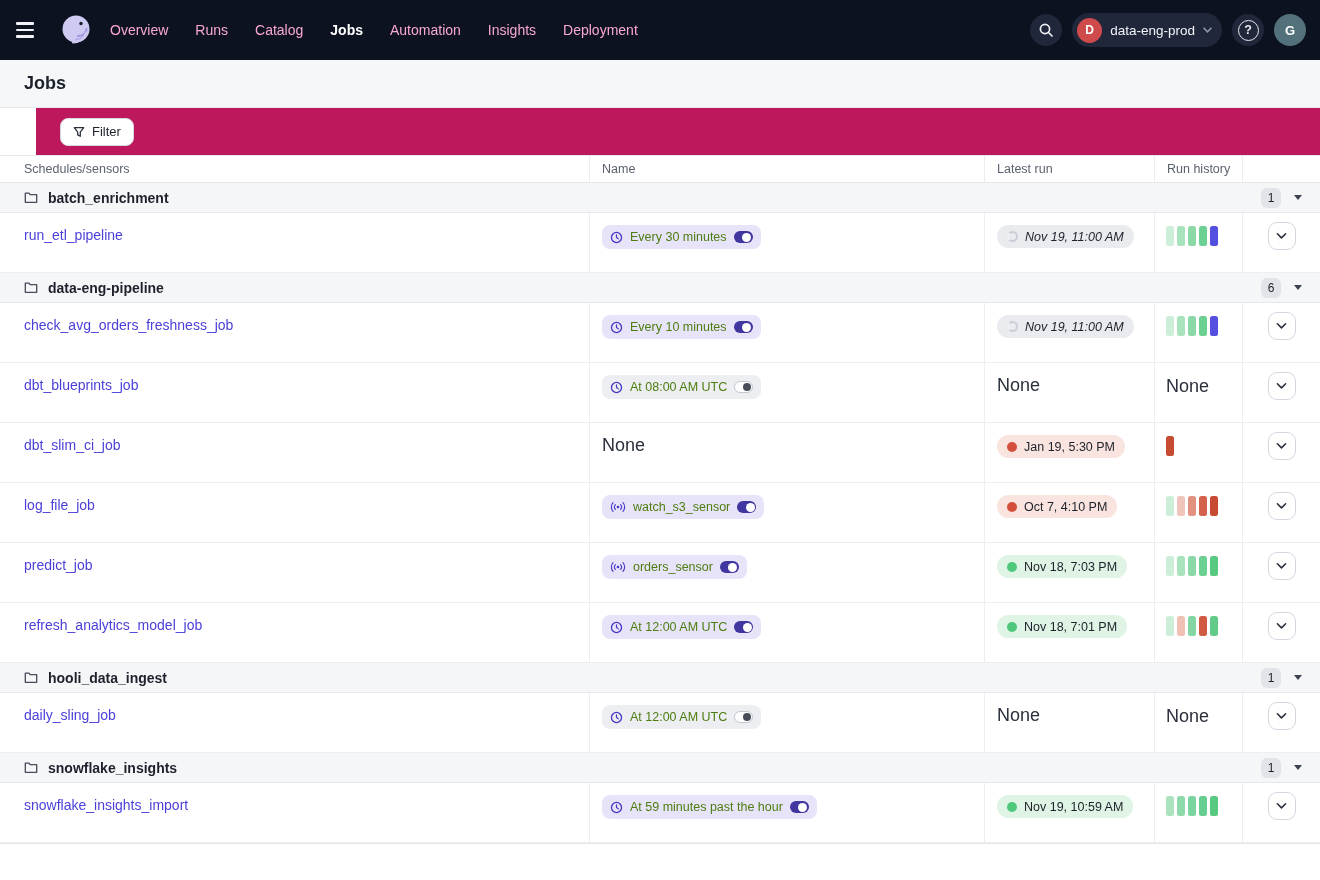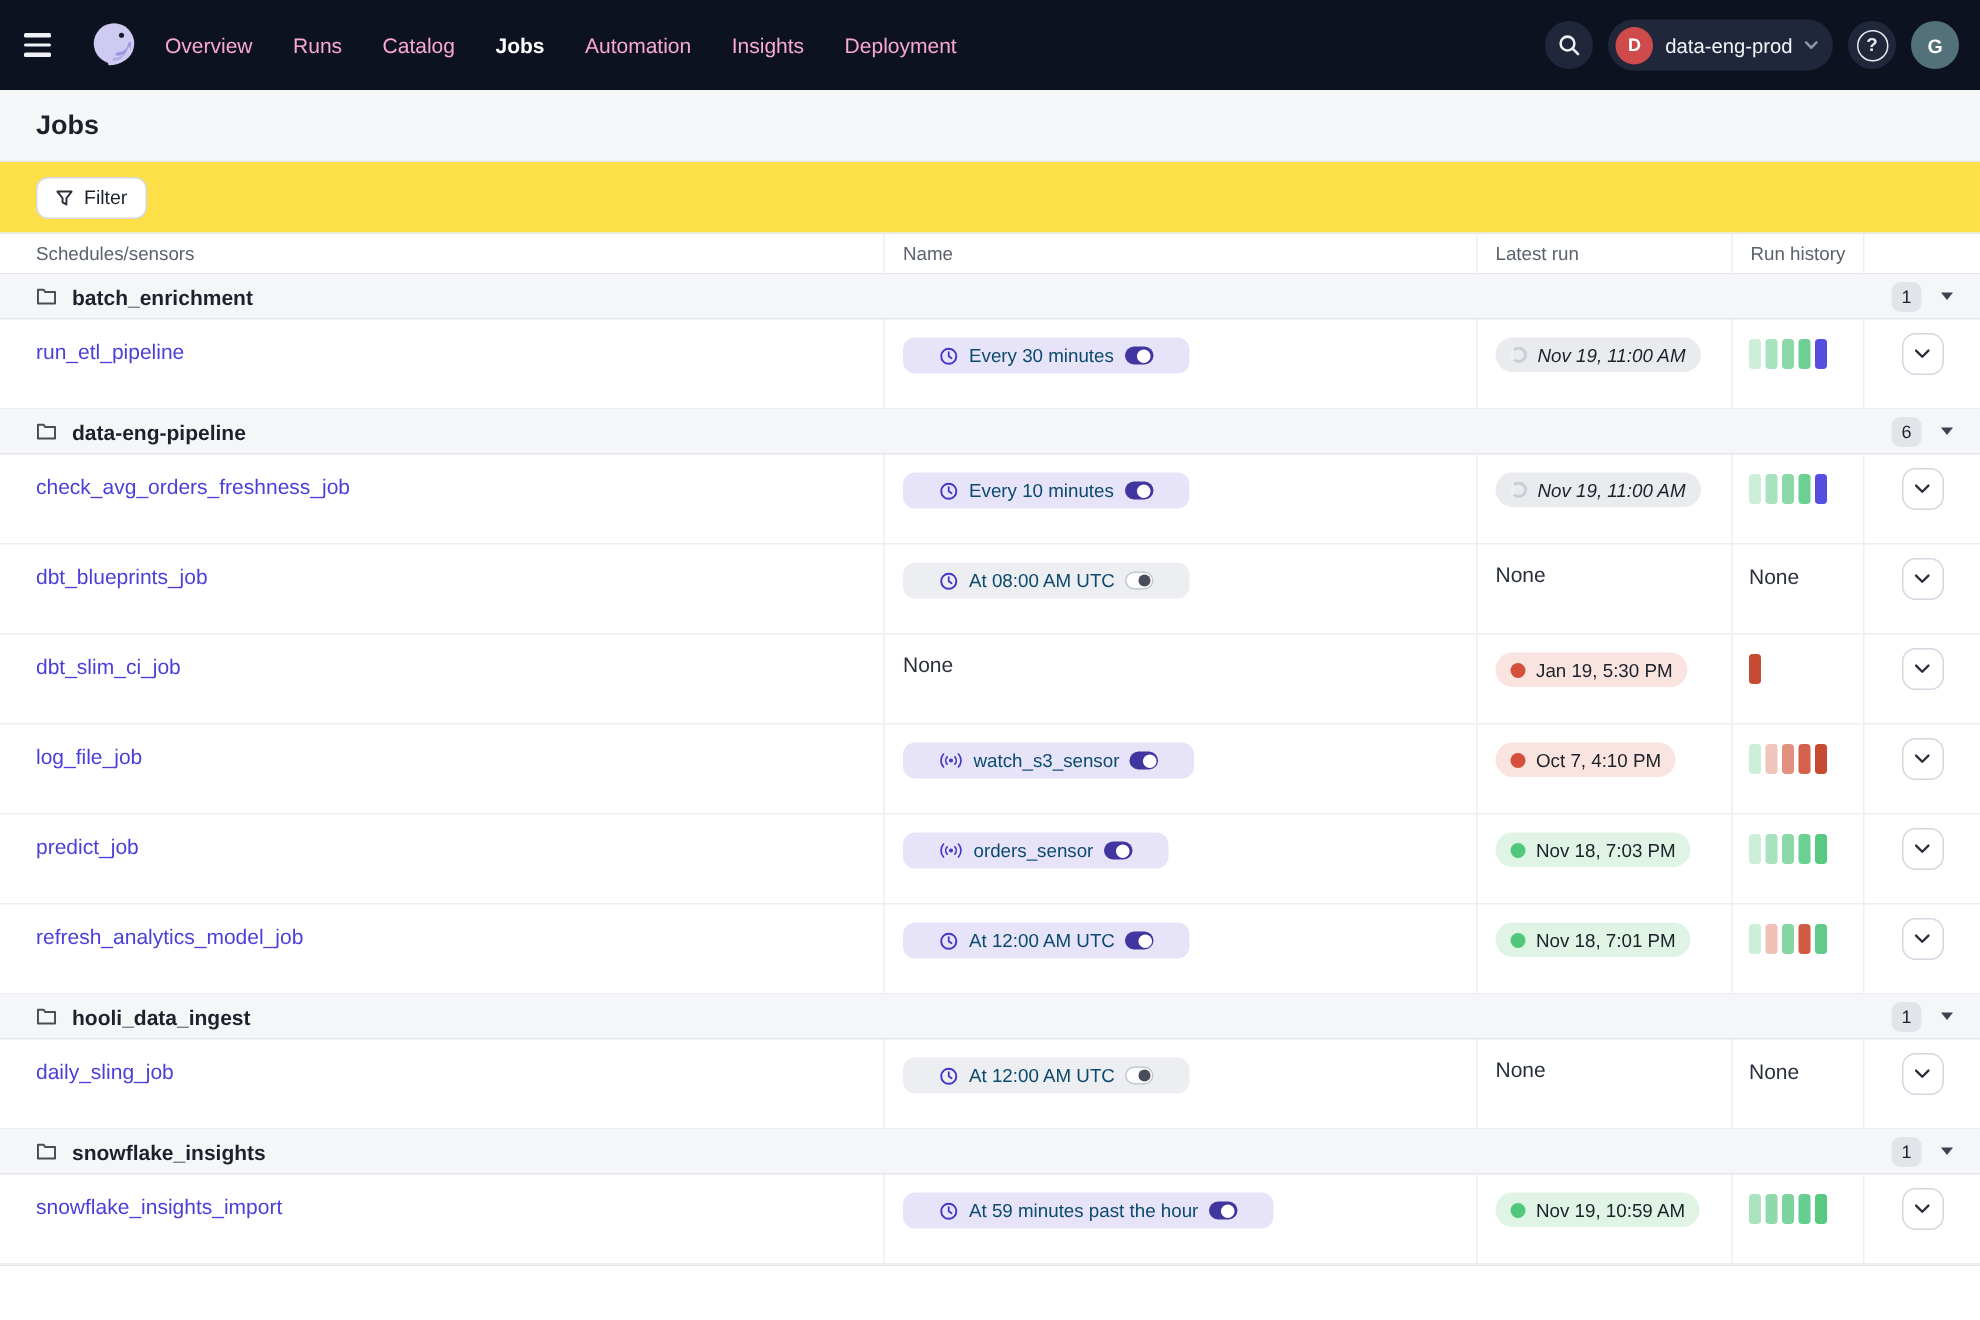--- a/index.html
+++ b/index.html
@@ -27,21 +27,21 @@
   .depl-chevron { color: #8f96a9; font-size: 10px; }
   .help-q { width: 21px; height: 21px; border-radius: 50%; border: 1.6px solid #e8eaf0; color: #e8eaf0;
     font-size: 12.5px; font-weight: 700; display: flex; align-items: center; justify-content: center; }
   .avatar { width: 32px; height: 32px; border-radius: 50%; background: #53717a; color: #fff;
     font-size: 13px; font-weight: 600; display: flex; align-items: center; justify-content: center; cursor: pointer; border: 0; }
 
   
   .title-band { height: 48px; background: #f6f7f9; border-bottom: 1px solid #e5e7eb;
     display: flex; align-items: center; padding: 0 24px; }
   .title-band h1 { font-size: 18px; font-weight: 700; color: #1c212b; }
-  .filter-band { height: 47px; background: #fde047; display: flex; align-items: center; padding: 0 24px; }
+  .filter-band { height: 47px; background: #be185d; display: flex; align-items: center; padding: 0 24px; margin-left: 36px; }
   .filter-btn { height: 28px; display: inline-flex; align-items: center; gap: 7px; padding: 0 12px;
     border: 1px solid #d5d9e0; border-radius: 8px; background: #fff; font-size: 13px; color: #1c212b;
     font-family: inherit; cursor: pointer; }
 
   
   .grid-row { display: grid; grid-template-columns: 590px 395px 170px 88px 77px; }
   .thead { height: 28px; border-top: 1px solid #e5e7eb; border-bottom: 1px solid #e5e7eb; }
   .thead .hc { font-size: 12.5px; color: #5b626e; display: flex; align-items: center;
     border-right: 1px solid #eceef1; padding-left: 12px; }
   .thead .hc:first-child { padding-left: 24px; }
@@ -58,24 +58,24 @@
 
   .job-row { height: 60px; border-bottom: 1px solid #eceef1; }
   .job-row .c { border-right: 1px solid #eceef1; overflow: hidden; }
   .job-row .c:last-child { border-right: 0; }
   .c-name { padding: 13px 24px 0; }
   .job-link { font-size: 14px; color: #4a3fd9; text-decoration: none; cursor: pointer; }
   .c-sched { padding: 12px 0 0 12px; }
   .c-latest { padding: 12px 0 0 12px; }
   .c-hist { padding: 13px 0 0 11px; }
   .c-act { display: flex; justify-content: center; }
-  .none-label { font-size: 14px; color: #2a303b; }
-
-  .sched-pill { display: inline-flex; align-items: center; gap: 7px; height: 24px; padding: 0 24px;
-    border-radius: 8px; font-size: 12.5px; color: #0c4a6e; cursor: pointer; }
+  .none-label { font-size: 18px; color: #2a303b; }
+
+  .sched-pill { display: inline-flex; align-items: center; gap: 7px; height: 24px; padding: 0 8px;
+    border-radius: 8px; font-size: 12.5px; color: #4d7c0f; cursor: pointer; }
   .sched-on { background: #e7e4f9; }
   .sched-off { background: #eceef1; }
   .toggle { position: relative; width: 19px; height: 12px; border-radius: 6px; display: inline-block; cursor: pointer; }
   .toggle.on { background: #41359f; }
   .toggle.on .knob { position: absolute; right: 1.5px; top: 1.5px; width: 9px; height: 9px; border-radius: 50%; background: #fff; }
   .toggle.off { background: #fdfdfe; border: 1px solid #c2c7d0; }
   .toggle.off .knob { position: absolute; right: 1px; top: 0.7px; width: 8.6px; height: 8.6px; border-radius: 50%; background: #474d59; }
 
   .run-pill { display: inline-flex; align-items: center; gap: 7px; height: 23px; padding: 0 10px;
     border-radius: 11.5px; font-size: 12.5px; color: #1c212b; cursor: pointer; }

